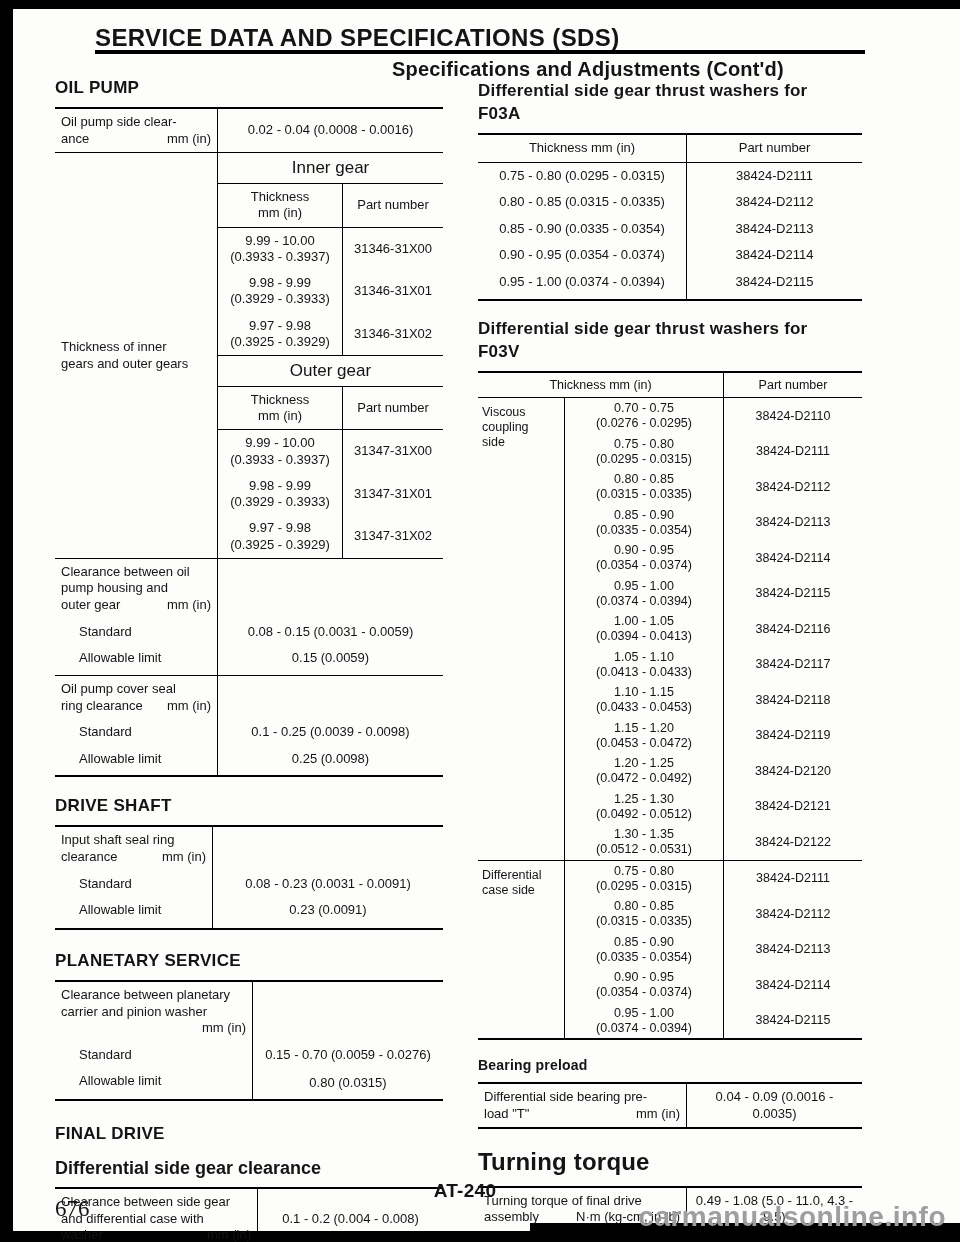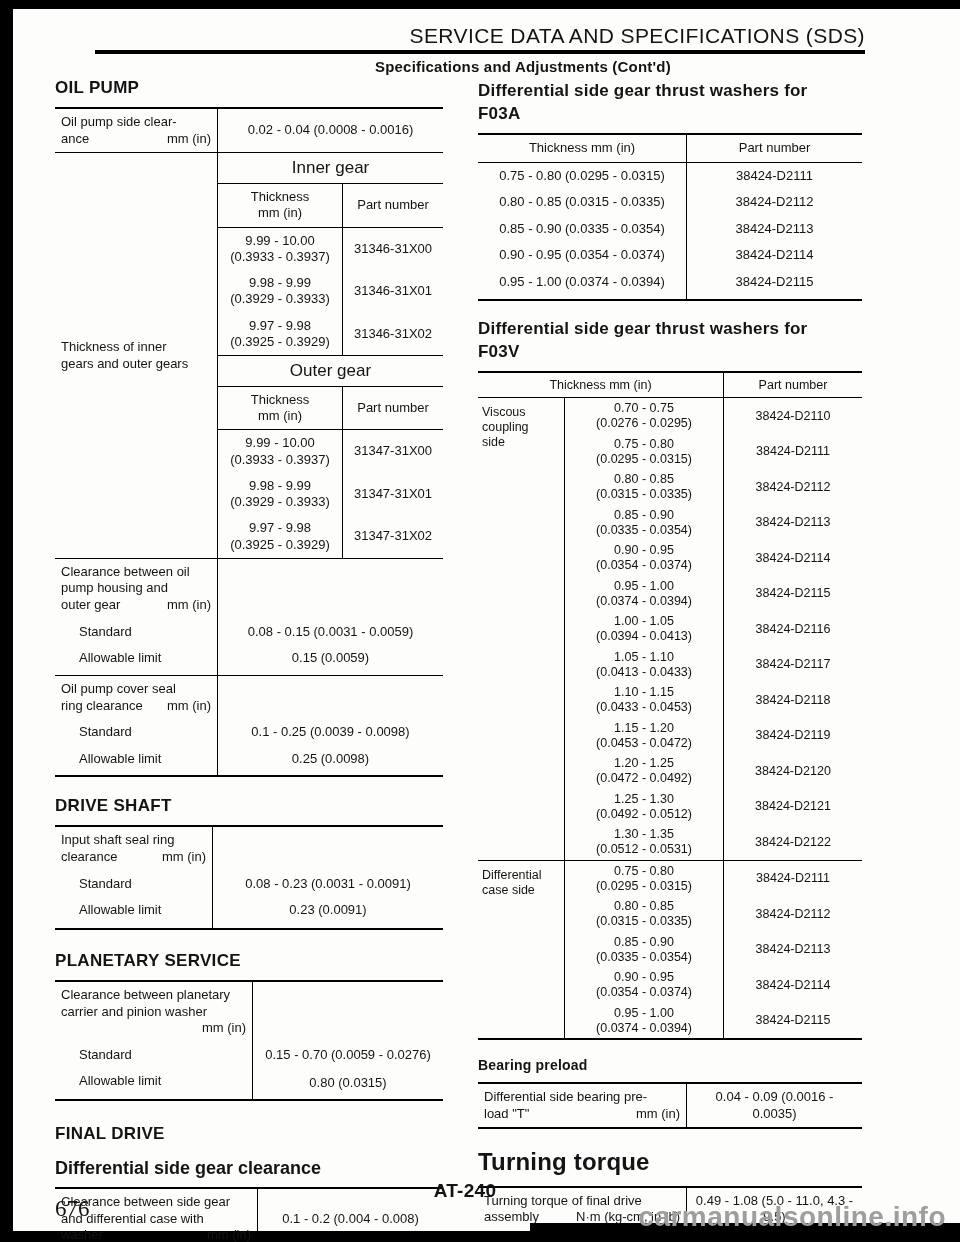--- a/index.html
+++ b/index.html
@@ -7,24 +7,24 @@
     width:960px;height:1242px;position:relative;background:#fdfdfc;
     font-family:"Liberation Sans", sans-serif;color:#141414;overflow:hidden;
   }
   .ml{white-space:pre-line;}
   
   .bar-top{position:absolute;left:0;top:0;width:960px;height:9px;background:#000;}
   .bar-left{position:absolute;left:0;top:0;width:13px;height:1242px;background:#000;}
   .bar-bottom{position:absolute;left:0;bottom:0;width:960px;height:11px;background:#000;}
   .bar-bottom-right{position:absolute;left:530px;bottom:0;width:430px;height:19px;background:#000;}
   
-  .hdr-title{position:absolute;top:24px;left:95px;width:770px;text-align:right;
-    font-size:21px;font-weight:normal;letter-spacing:.4px;}
+  .hdr-title{position:absolute;top:24px;left:95px;width:770px;text-align:left;
+    font-size:24px;font-weight:bold;letter-spacing:.4px;}
   .hdr-rule{position:absolute;top:50px;left:95px;width:770px;height:4px;background:#000;}
-  .hdr-sub{position:absolute;top:58px;left:375px;font-size:15px;font-weight:bold;letter-spacing:.2px;}
+  .hdr-sub{position:absolute;top:58px;left:392px;font-size:20px;font-weight:bold;letter-spacing:.2px;}
   
   .col-left{position:absolute;left:55px;top:78px;width:388px;}
   .col-right{position:absolute;left:478px;top:80px;width:384px;}
   h2.sec{font-size:17px;font-weight:bold;margin:0 0 9px 0;letter-spacing:.3px;}
   h3.rt{font-size:17px;font-weight:bold;margin:0 0 7px 0;line-height:1.35;letter-spacing:.2px;}
   h3.sub{font-size:18px;font-weight:bold;margin:14px 0 8px 0;}
   
   table.spec{width:100%;border-collapse:collapse;border-top:2px solid #000;border-bottom:2px solid #000;
     font-size:13px;line-height:1.28;}
   table.spec td,table.spec th{padding:5px 6px;font-weight:normal;vertical-align:middle;}

